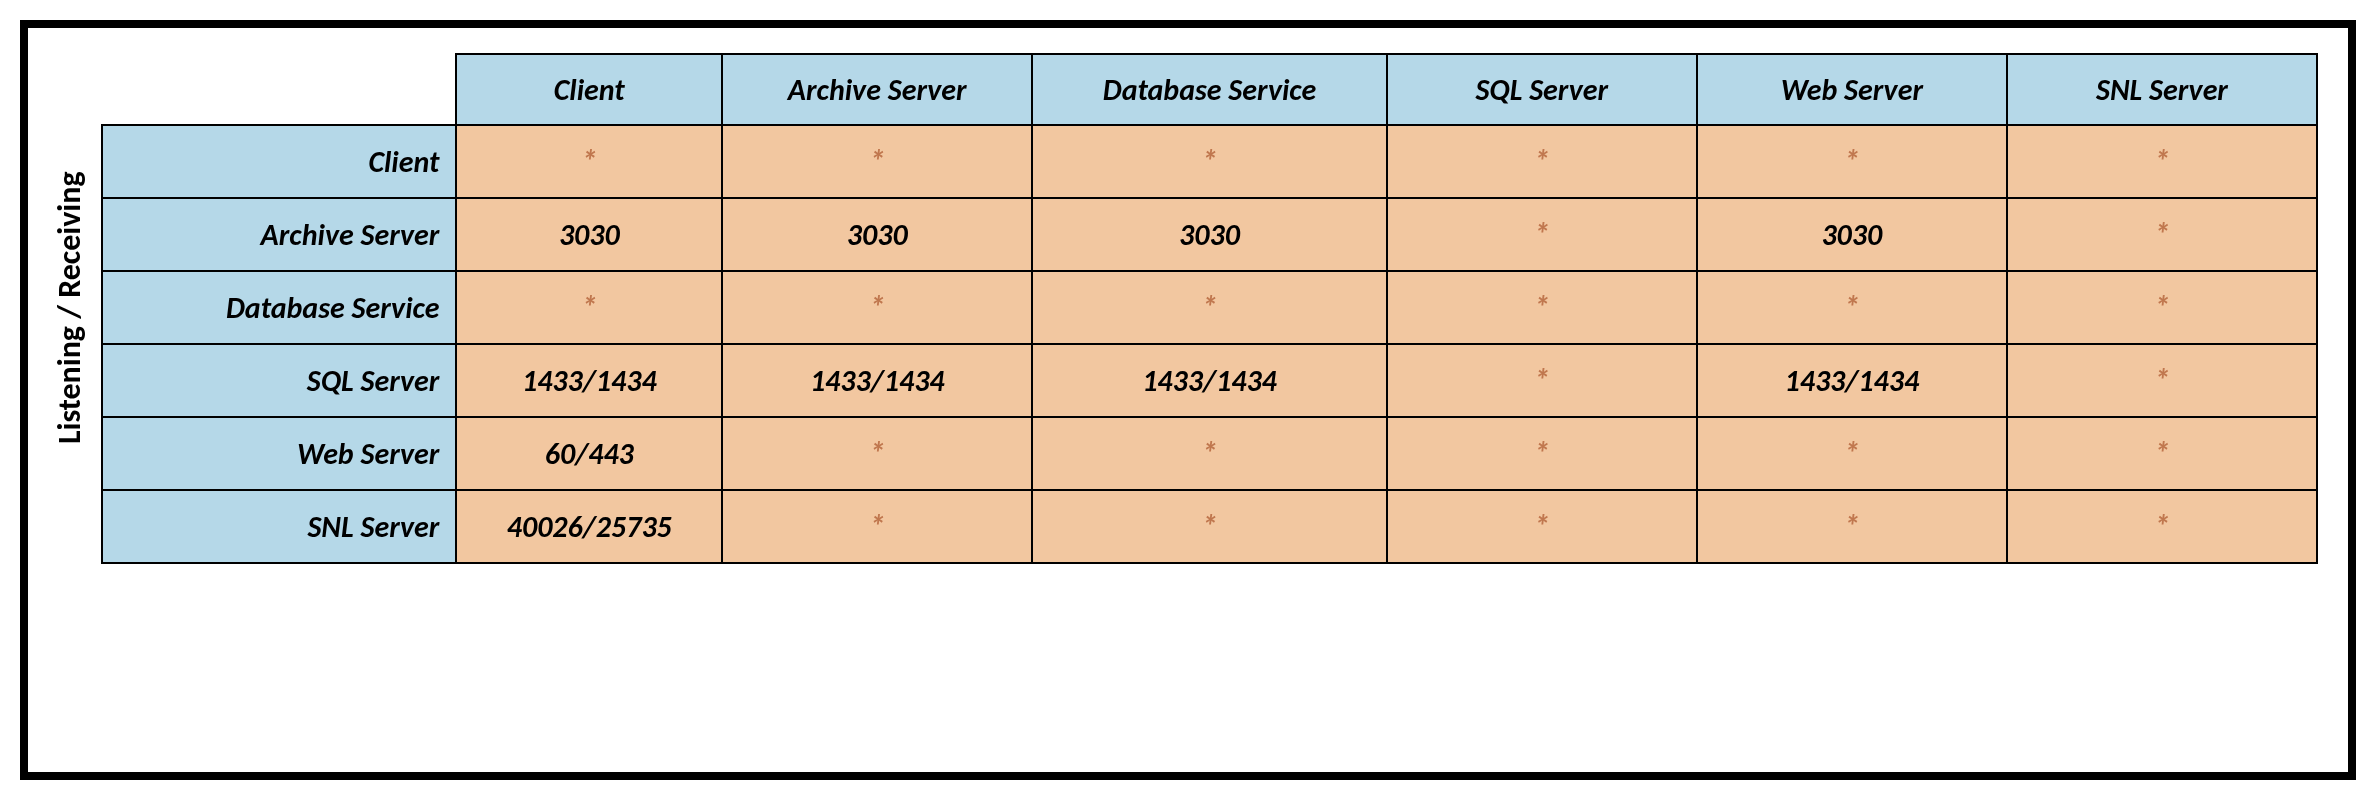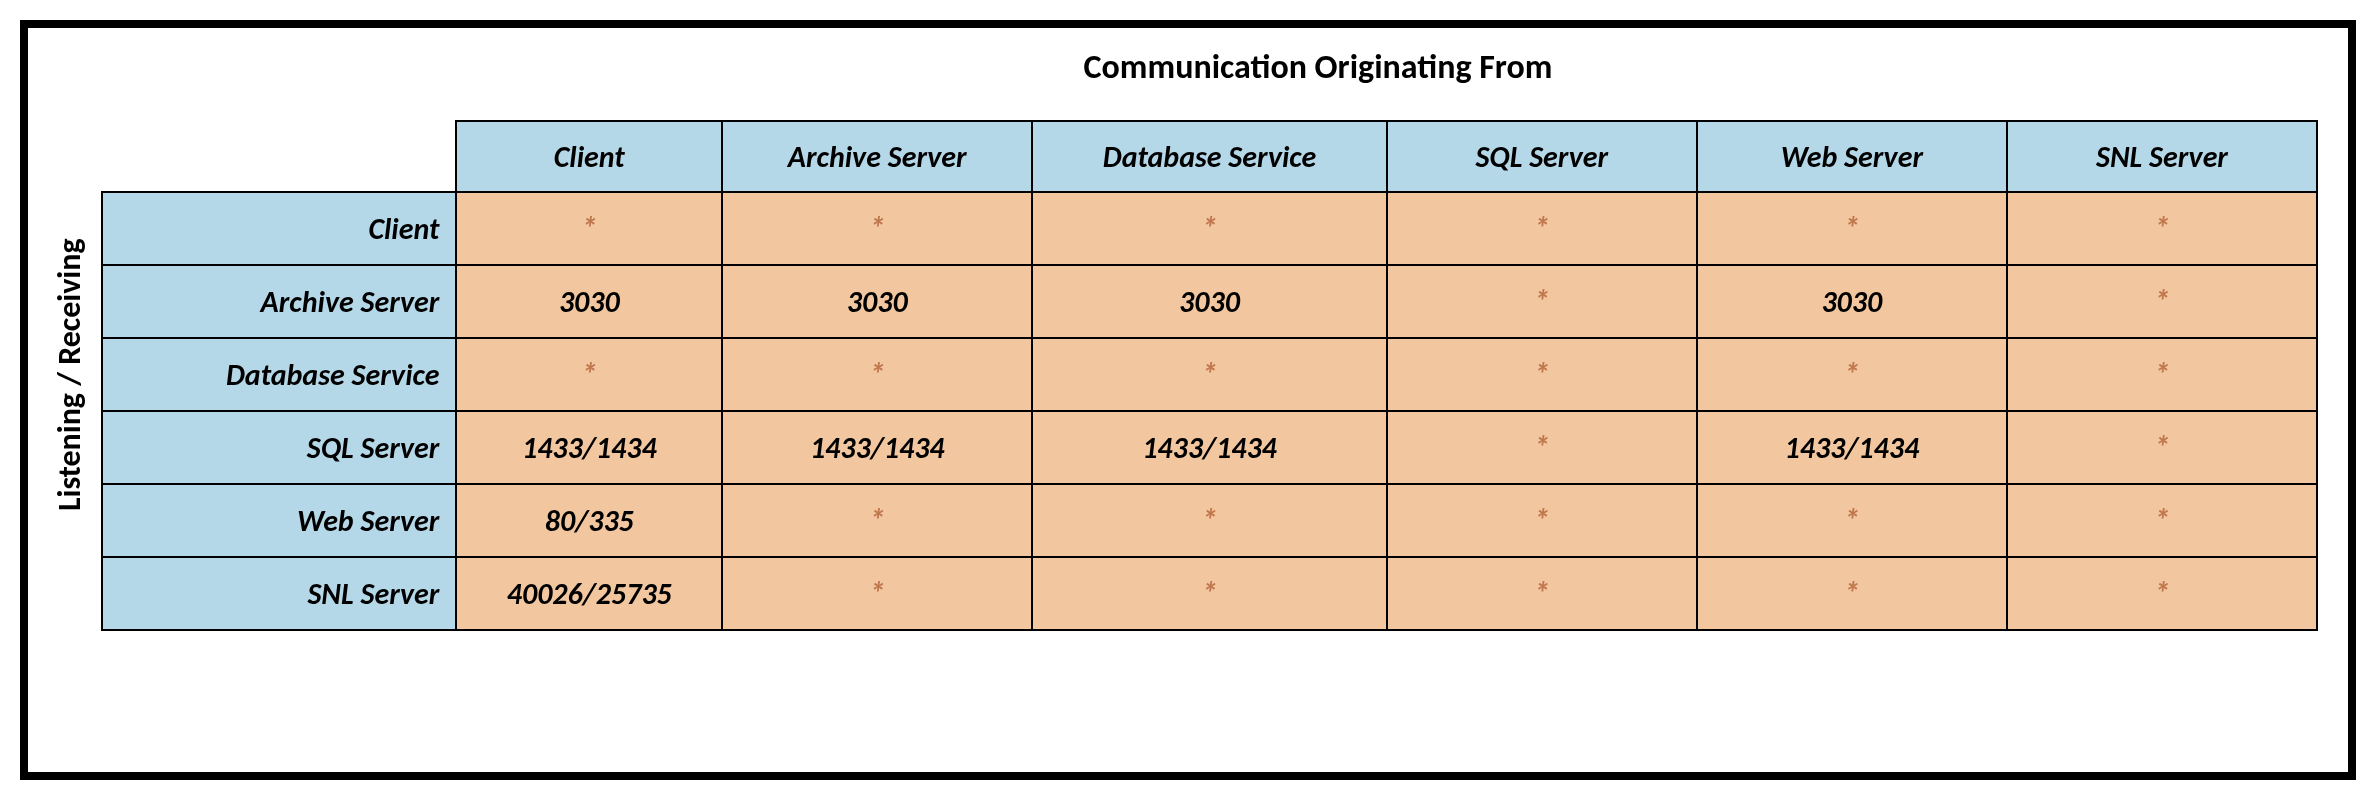--- a/index.html
+++ b/index.html
@@ -93,21 +93,20 @@
     col.c2 { width: 280px; }
     col.c3 { width: 320px; }
     col.c4 { width: 280px; }
     col.c5 { width: 280px; }
     col.c6 { width: 280px; }
   </style>
 </head>
 <body>
 
 <div class="frame">
-  <div class="top-header">Communication Originating From</div>
   <div class="grid-wrap">
     <div class="side-header">Listening / Receiving</div>
     <table>
       <colgroup>
         <col class="rowhdr">
           <col class="c1">
           <col class="c2">
           <col class="c3">
           <col class="c4">
           <col class="c5">
@@ -156,21 +155,21 @@
             <th class="row-header">SQL Server</th>
             <td class="data-cell">1433/1434</td>
             <td class="data-cell">1433/1434</td>
             <td class="data-cell">1433/1434</td>
             <td class="data-cell"><span class="asterisk">*</span></td>
             <td class="data-cell">1433/1434</td>
             <td class="data-cell"><span class="asterisk">*</span></td>
           </tr>
           <tr>
             <th class="row-header">Web Server</th>
-            <td class="data-cell">80/335</td>
+            <td class="data-cell">60/443</td>
             <td class="data-cell"><span class="asterisk">*</span></td>
             <td class="data-cell"><span class="asterisk">*</span></td>
             <td class="data-cell"><span class="asterisk">*</span></td>
             <td class="data-cell"><span class="asterisk">*</span></td>
             <td class="data-cell"><span class="asterisk">*</span></td>
           </tr>
           <tr>
             <th class="row-header">SNL Server</th>
             <td class="data-cell">40026/25735</td>
             <td class="data-cell"><span class="asterisk">*</span></td>

